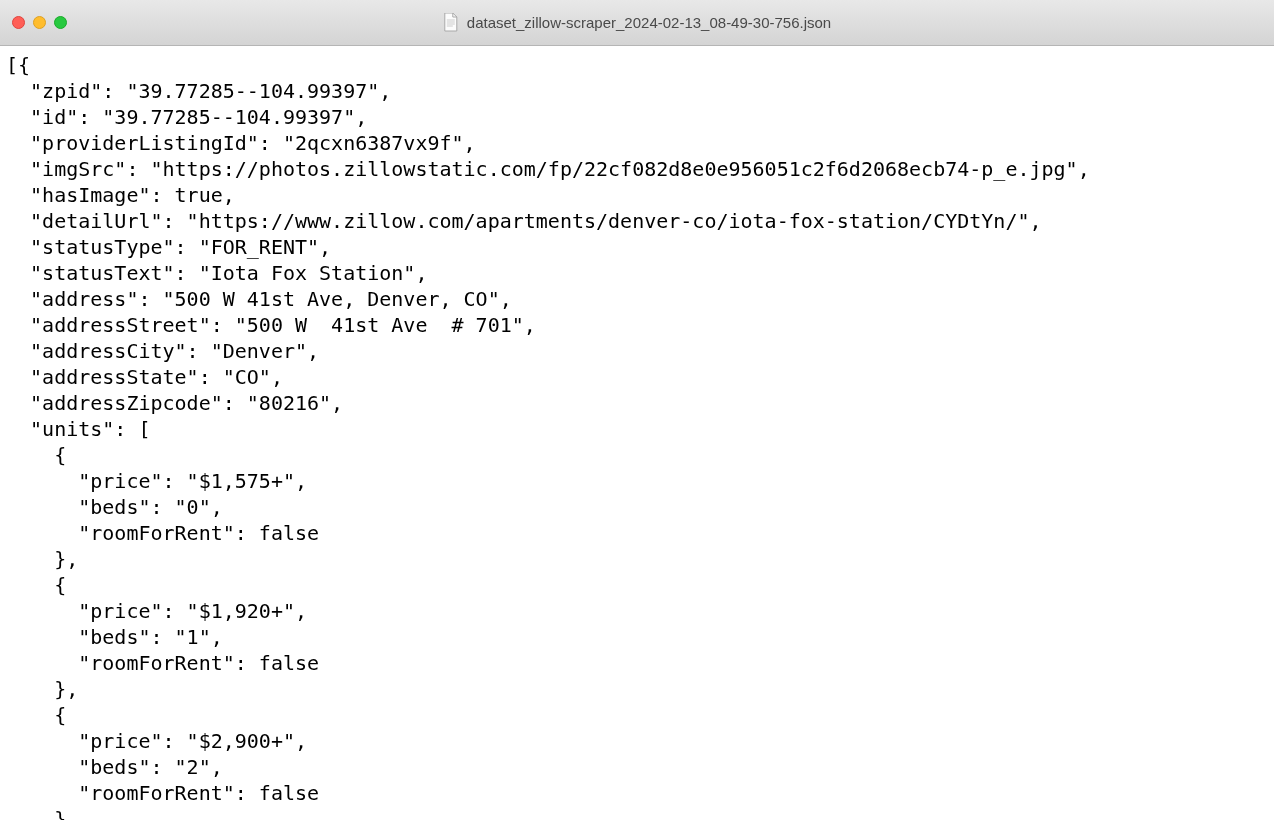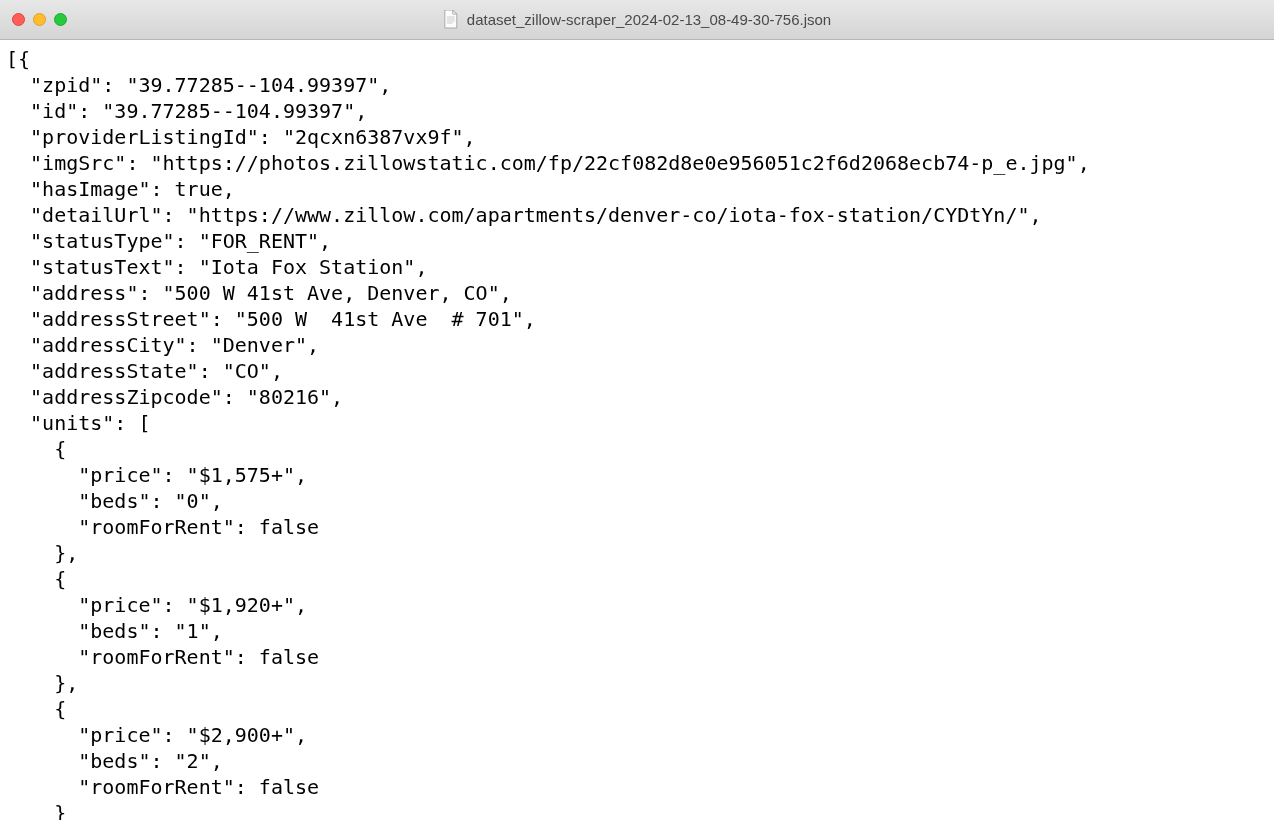--- a/index.html
+++ b/index.html
@@ -4,21 +4,21 @@
   <style>
     * { margin: 0; padding: 0; box-sizing: border-box; }
     body {
       font-family: -apple-system, BlinkMacSystemFont, "Segoe UI", sans-serif;
       background: #fff;
       width: 1274px;
       height: 820px;
       overflow: hidden;
     }
     .titlebar {
-      height: 40px;
+      height: 46px;
       background: linear-gradient(#e8e8e8, #d4d4d4);
       border-bottom: 1px solid #b5b5b5;
       display: flex;
       align-items: center;
       padding: 0 12px;
       position: relative;
     }
     .traffic-lights {
       display: flex;
       gap: 8px;

